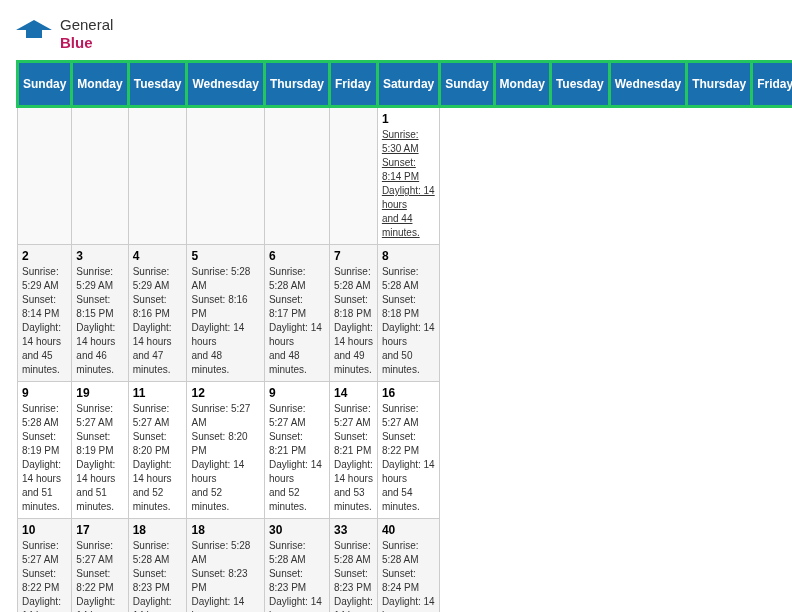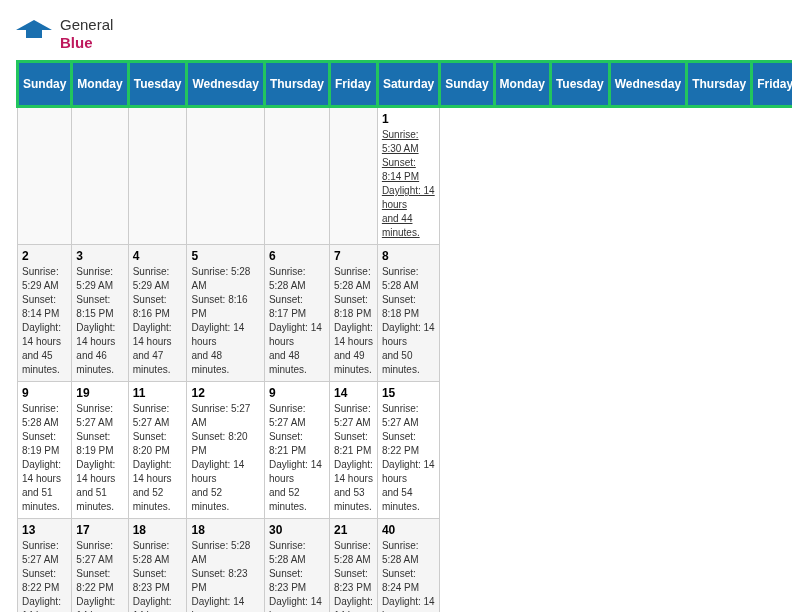--- a/index.html
+++ b/index.html
@@ -212,30 +212,30 @@
 and 52 minutes.</div>
         </td>
         <td>
           <span class="day-number">14</span>
           <div class="day-info" style="white-space: pre-line;">Sunrise: 5:27 AM
 Sunset: 8:21 PM
 Daylight: 14 hours
 and 53 minutes.</div>
         </td>
         <td>
-          <span class="day-number">15</span>
+          <span class="day-number">16</span>
           <div class="day-info" style="white-space: pre-line;">Sunrise: 5:27 AM
 Sunset: 8:22 PM
 Daylight: 14 hours
 and 54 minutes.</div>
         </td>
       </tr>
       <tr>
         <td>
-          <span class="day-number">13</span>
+          <span class="day-number">10</span>
           <div class="day-info" style="white-space: pre-line;">Sunrise: 5:27 AM
 Sunset: 8:22 PM
 Daylight: 14 hours
 and 54 minutes.</div>
         </td>
         <td>
           <span class="day-number">17</span>
           <div class="day-info" style="white-space: pre-line;">Sunrise: 5:27 AM
 Sunset: 8:22 PM
 Daylight: 14 hours
@@ -256,21 +256,21 @@
 and 55 minutes.</div>
         </td>
         <td>
           <span class="day-number">30</span>
           <div class="day-info" style="white-space: pre-line;">Sunrise: 5:28 AM
 Sunset: 8:23 PM
 Daylight: 14 hours
 and 55 minutes.</div>
         </td>
         <td>
-          <span class="day-number">21</span>
+          <span class="day-number">33</span>
           <div class="day-info" style="white-space: pre-line;">Sunrise: 5:28 AM
 Sunset: 8:23 PM
 Daylight: 14 hours
 and 55 minutes.</div>
         </td>
         <td>
           <span class="day-number">40</span>
           <div class="day-info" style="white-space: pre-line;">Sunrise: 5:28 AM
 Sunset: 8:24 PM
 Daylight: 14 hours

